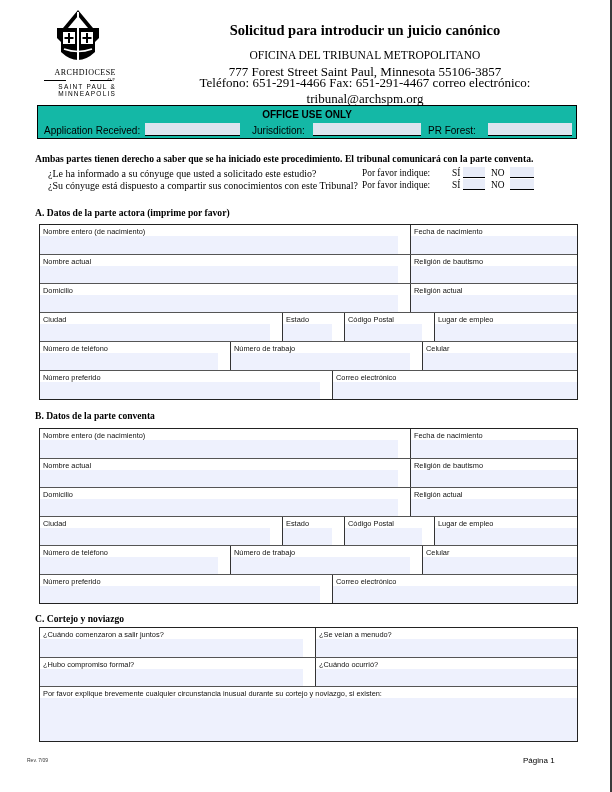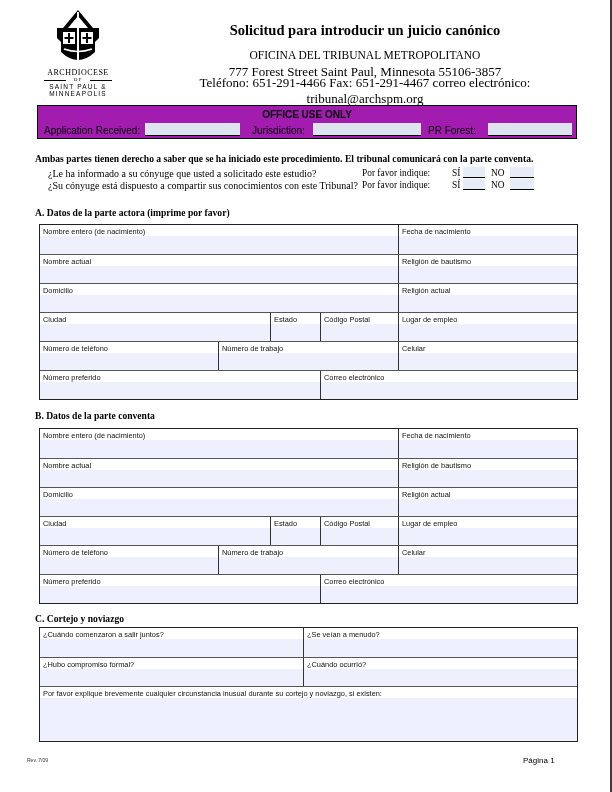--- a/index.html
+++ b/index.html
@@ -3,58 +3,58 @@
 <meta charset="utf-8">
 <style>
   html, body { margin: 0; padding: 0; }
   body {
     width: 612px; height: 792px; background: #ffffff; position: relative; overflow: hidden;
     font-family: "Liberation Sans", sans-serif; color: #000;
   }
   .right-edge { position: absolute; right: 0; top: 0; width: 2px; height: 792px; background: #3a3a3a; }
 
   
-  .logo { position: absolute; left: 40px; top: 8px; width: 76px; text-align: center; }
+  .logo { position: absolute; left: 40px; top: 8px; width: 76px; text-align: right; }
   .logo svg { display: block; margin: 0 auto; }
   .logo .l1 { font-family: "Liberation Serif", serif; font-size: 8px; letter-spacing: 0.5px; margin-top: 2px; }
   .logo .l2 { font-family: "Liberation Serif", serif; font-size: 5px; letter-spacing: 1px; line-height: 6px; position: relative; }
   .logo .l2::before, .logo .l2::after { content: ""; position: absolute; top: 3px; width: 22px; border-top: 0.6px solid #000; }
   .logo .l2::before { left: 4px; } .logo .l2::after { right: 4px; }
   .logo .l3 { font-size: 6.5px; letter-spacing: 1.2px; line-height: 7px; }
 
   .title { position: absolute; left: 150px; top: 22px; width: 430px; text-align: center;
     font-family: "Liberation Serif", serif; font-weight: bold; font-size: 14.5px; }
   .office { position: absolute; left: 150px; top: 49px; width: 430px; text-align: center;
     font-family: "Liberation Serif", serif; font-size: 11.5px; }
   .addr { position: absolute; left: 150px; width: 430px; text-align: center;
     font-family: "Liberation Serif", serif; font-size: 13px; }
   .addr.a1 { top: 64px; } .addr.a2 { top: 75px; } .addr.a3 { top: 86px; margin-top: 21px; }
 
   
   .office-box { position: absolute; left: 37px; top: 105px; width: 540px; height: 34px;
-    border: 1.3px solid #000; background: #a21caf; box-sizing: border-box; }
+    border: 1.3px solid #000; background: #14b8a6; box-sizing: border-box; }
   .office-box .ob-title { text-align: center; font-weight: bold; font-size: 10px; margin-top: 3px; }
   .ob-row { position: absolute; top: 19px; left: 6px; font-size: 10px; }
   .ob-field { position: absolute; top: 17px; height: 12px; border-bottom: 1px solid #000; background: #dde4ef; }
 
   
   .notice { position: absolute; left: 35px; top: 153px; font-family: "Liberation Serif", serif; font-weight: bold; font-size: 9.6px; }
   .q { position: absolute; left: 48px; font-family: "Liberation Serif", serif; font-size: 10px; }
   .q.q1 { top: 168px; } .q.q2 { top: 180px; }
   .pi { position: absolute; left: 362px; font-family: "Liberation Serif", serif; font-size: 9.4px; }
   .pi.p1 { top: 168px; } .pi.p2 { top: 180px; }
   .yn { position: absolute; font-family: "Liberation Serif", serif; font-size: 9.4px; }
   .blank { position: absolute; height: 10px; width: 22px; border-bottom: 1px solid #000; background: #e8ecf8; }
 
   
   .sec { position: absolute; left: 35px; font-family: "Liberation Serif", serif; font-weight: bold; font-size: 9.6px; }
 
   
   .ftable { position: absolute; left: 39px; width: 539px; border: 1.5px solid #222; box-sizing: border-box; background: #fff; }
-  .frow { display: flex; border-top: 1.5px solid #555; height: 29px; box-sizing: border-box; }
+  .frow { display: flex; border-top: 1.5px solid #555; height: 29px; box-sizing: border-box; gap: 12px; }
   .frow:first-child { border-top: none; }
   .cell { position: relative; border-left: 1px solid #333; box-sizing: border-box; height: 100%; }
   .cell:first-child { border-left: none; }
   .cell .lbl { position: absolute; left: 3px; top: 2px; font-size: 7.4px; color: #111; white-space: nowrap; }
   .cell .fill { position: absolute; left: 0; right: 0; top: 11px; bottom: 0; background: #eef1fd; }
   .frow.tall { height: 55px; }
 
   .rev { position: absolute; left: 27px; top: 757px; font-size: 5px; color: #333; }
   .page { position: absolute; left: 523px; top: 756px; font-size: 8px; }
 </style>

